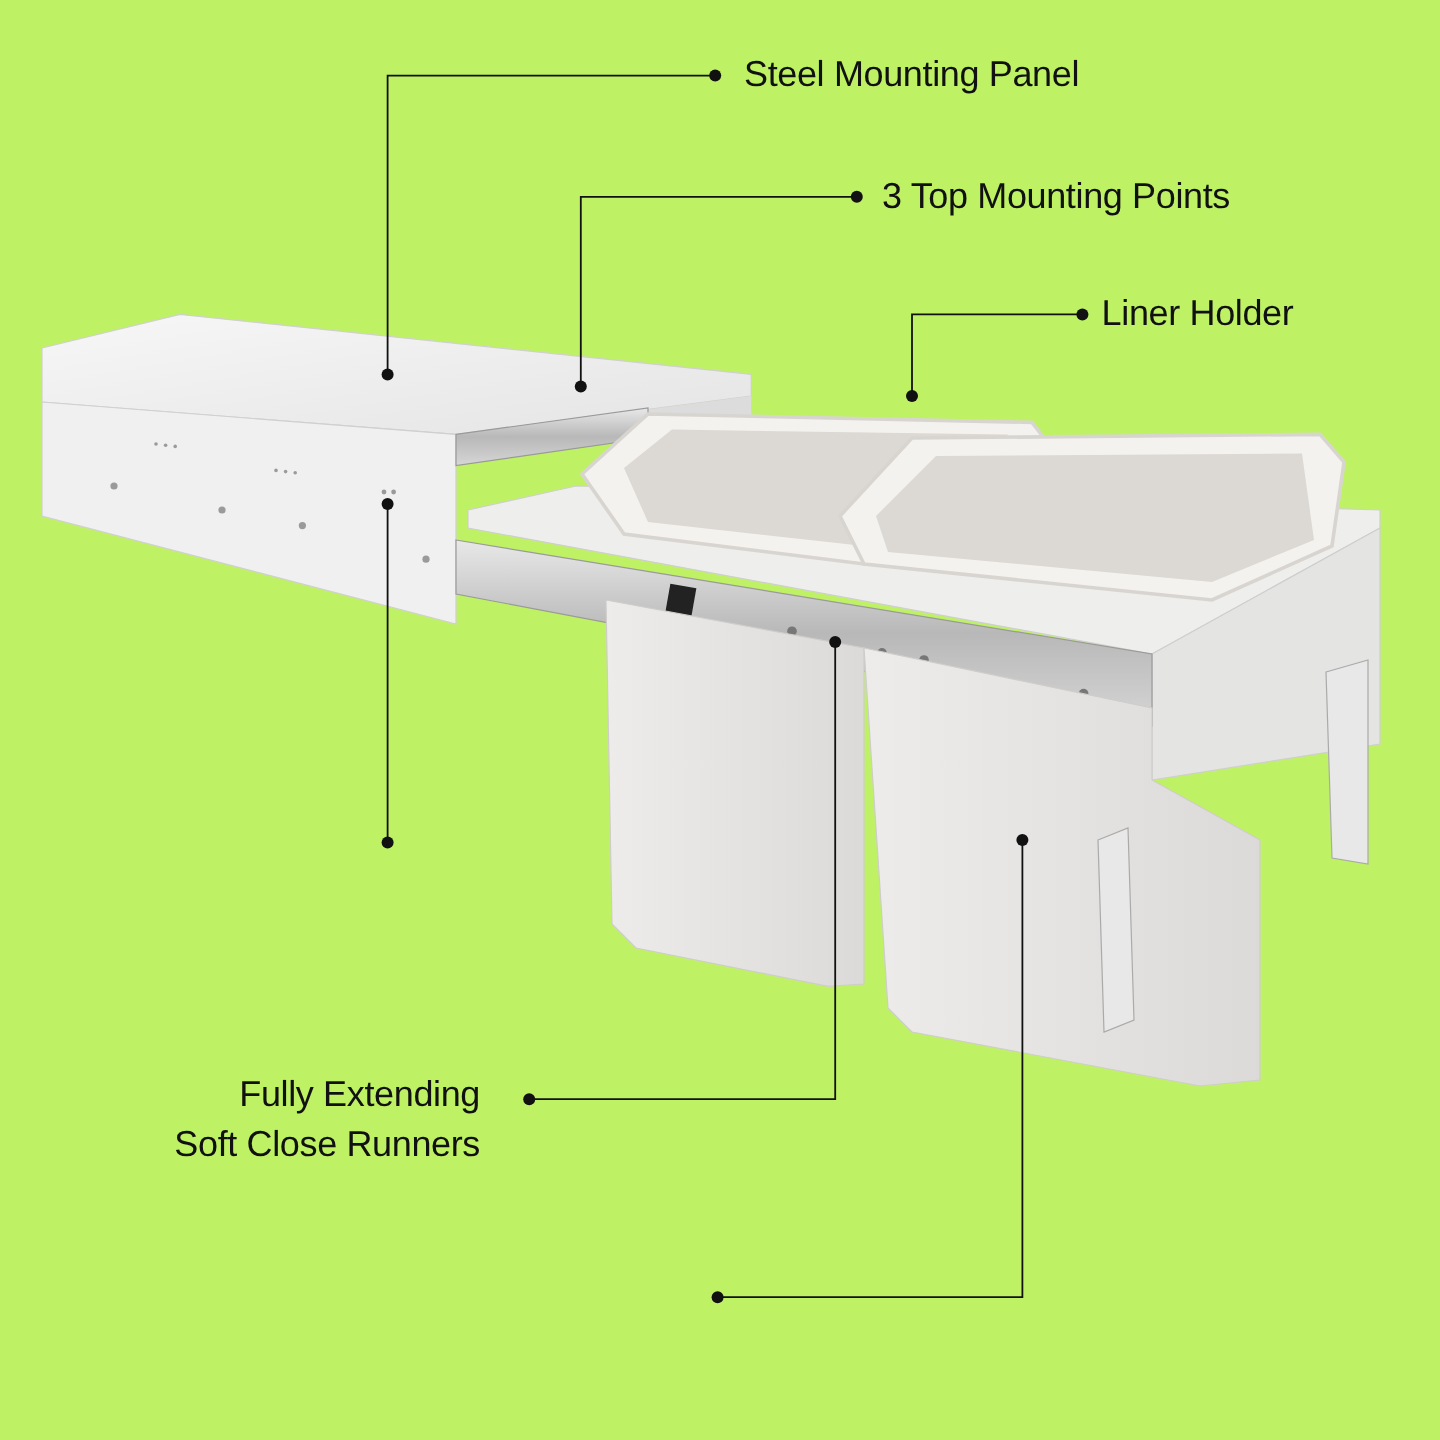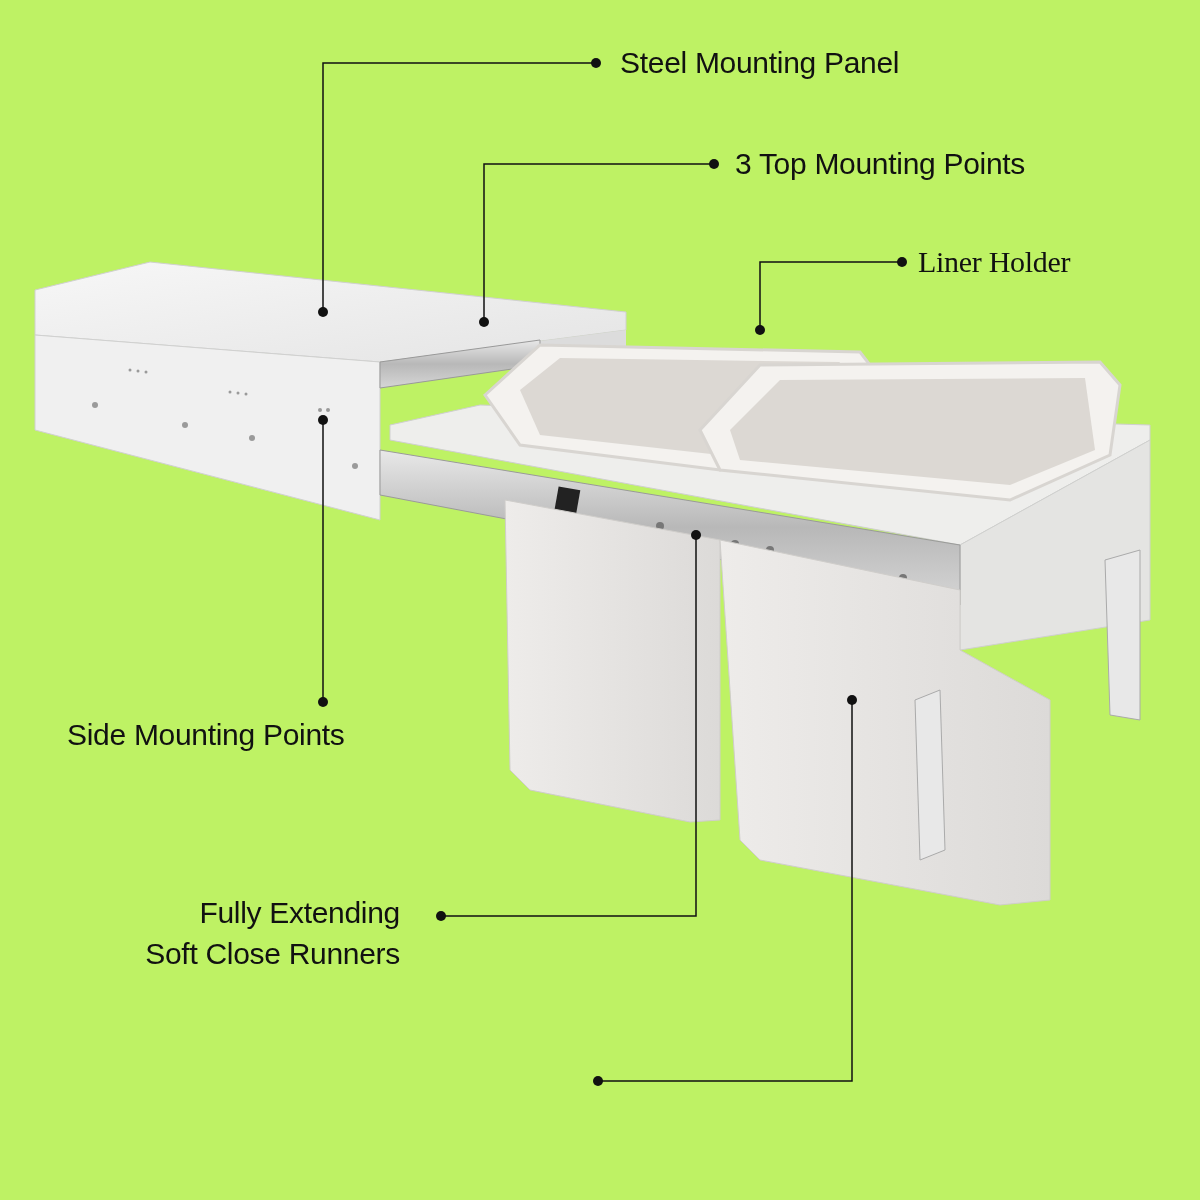--- a/index.html
+++ b/index.html
@@ -107,18 +107,17 @@
       <circle cx="323" cy="702" r="5"></circle>
       <circle cx="441" cy="916" r="5"></circle>
       <circle cx="696" cy="535" r="5"></circle>
       <circle cx="598" cy="1081" r="5"></circle>
       <circle cx="852" cy="700" r="5"></circle>
     </g>
   </svg>
 
   <div class="label" style="left:620px;top:43px;">Steel Mounting Panel</div>
   <div class="label" style="left:735px;top:144px;">3 Top Mounting Points</div>
-  <div class="label" style="left:918px;top:242px;font-family:Liberation Serif, serif;">Liner Holder</div>
-  <div class="label" style="left:67px;top:715px;">Side Mounting Points</div>
+  <div class="label" style="left:918px;top:242px;">Liner Holder</div>
   <div class="label right" style="left:60px;top:893px;width:340px;">Fully Extending</div>
   <div class="label right" style="left:60px;top:934px;width:340px;">Soft Close Runners</div>
 
 </div>
 
 </body></html>

